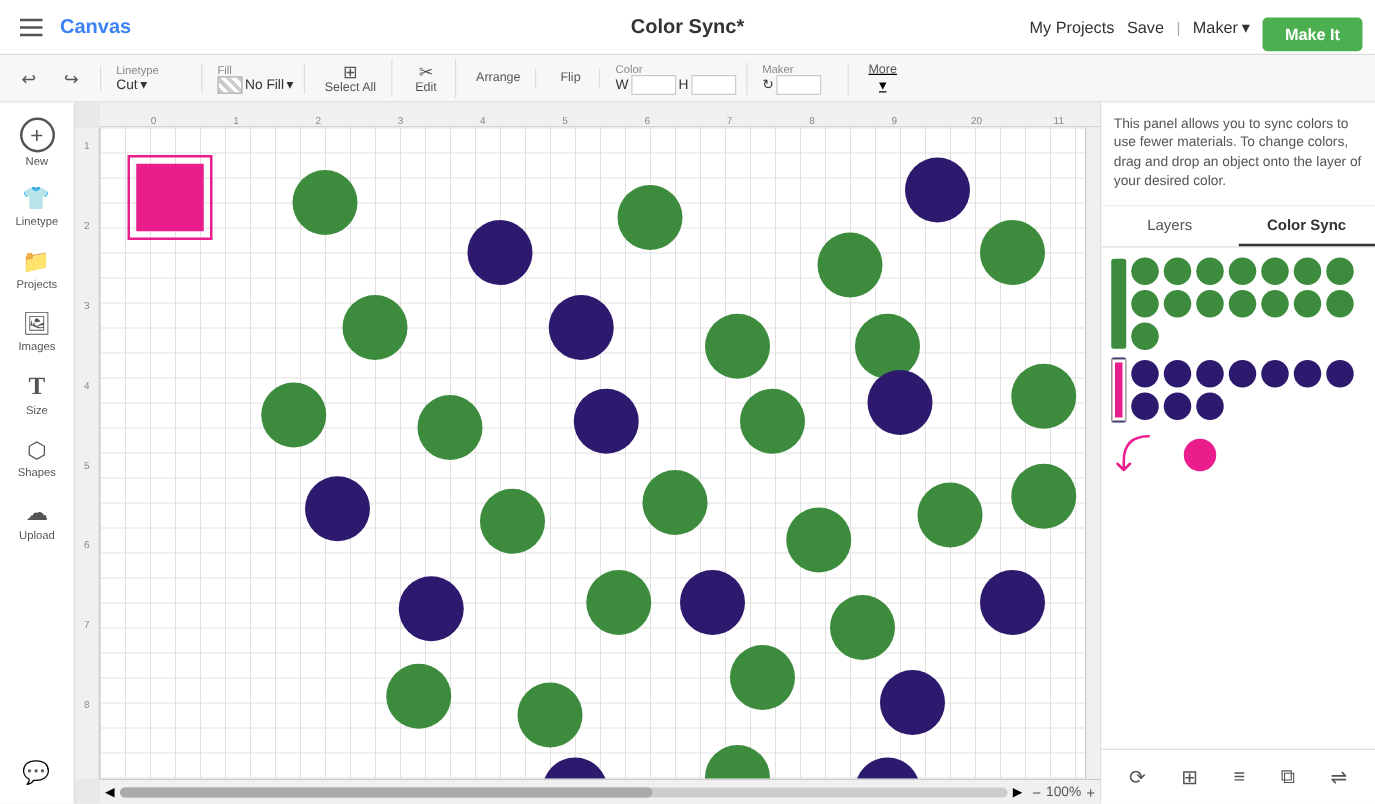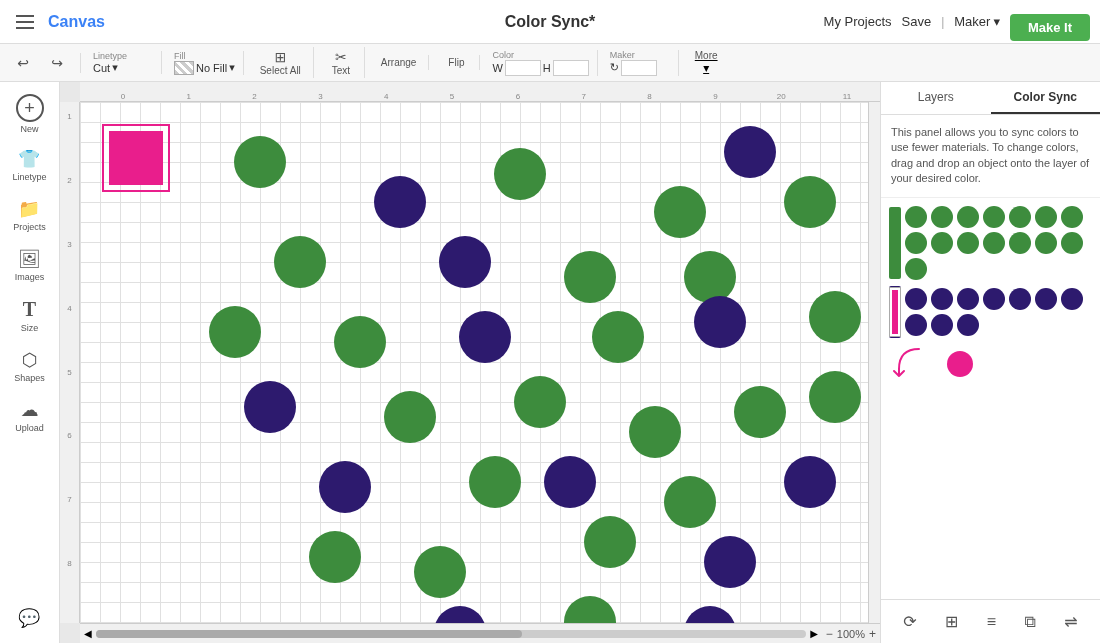--- a/index.html
+++ b/index.html
@@ -280,21 +280,21 @@
   </div>
   <div class="toolbar-group">
     <div class="toolbar-item">
       <span class="toolbar-icon">⊞</span>
       <span class="toolbar-text">Select All</span>
     </div>
   </div>
   <div class="toolbar-group">
     <div class="toolbar-item">
       <span class="toolbar-icon">✂</span>
-      <span class="toolbar-text">Text</span>
+      <span class="toolbar-text">Edit</span>
     </div>
   </div>
   <div class="toolbar-group">
     <div class="toolbar-item">
       <span class="toolbar-text">Arrange</span>
     </div>
   </div>
   <div class="toolbar-group">
     <div class="toolbar-item">
       <span class="toolbar-text">Flip</span>
@@ -452,25 +452,25 @@
       <div id="zoom-controls" style="margin-left:8px;">
         <button>−</button>
         <span id="zoom-value">100%</span>
         <button>+</button>
       </div>
     </div>
     <div id="canvas-vscroll"></div>
   </div>
 
   <div id="right-panel">
+    <div id="panel-desc">This panel allows you to sync colors to use fewer materials. To change colors, drag and drop an object onto the layer of your desired color.</div>
     <div id="panel-tabs">
       <div class="panel-tab">Layers</div>
       <div class="panel-tab active">Color Sync</div>
     </div>
-    <div id="panel-desc">This panel allows you to sync colors to use fewer materials. To change colors, drag and drop an object onto the layer of your desired color.</div>
     <div id="color-sync-content">
 
       <div class="color-row">
         <div class="color-bar" style="height:72px;background:#3d8c3d;"></div>
         <div class="color-dots-row">
           <div class="sync-dot" style="background:#3d8c3d;"></div>
           <div class="sync-dot" style="background:#3d8c3d;"></div>
           <div class="sync-dot" style="background:#3d8c3d;"></div>
           <div class="sync-dot" style="background:#3d8c3d;"></div>
           <div class="sync-dot" style="background:#3d8c3d;"></div>

